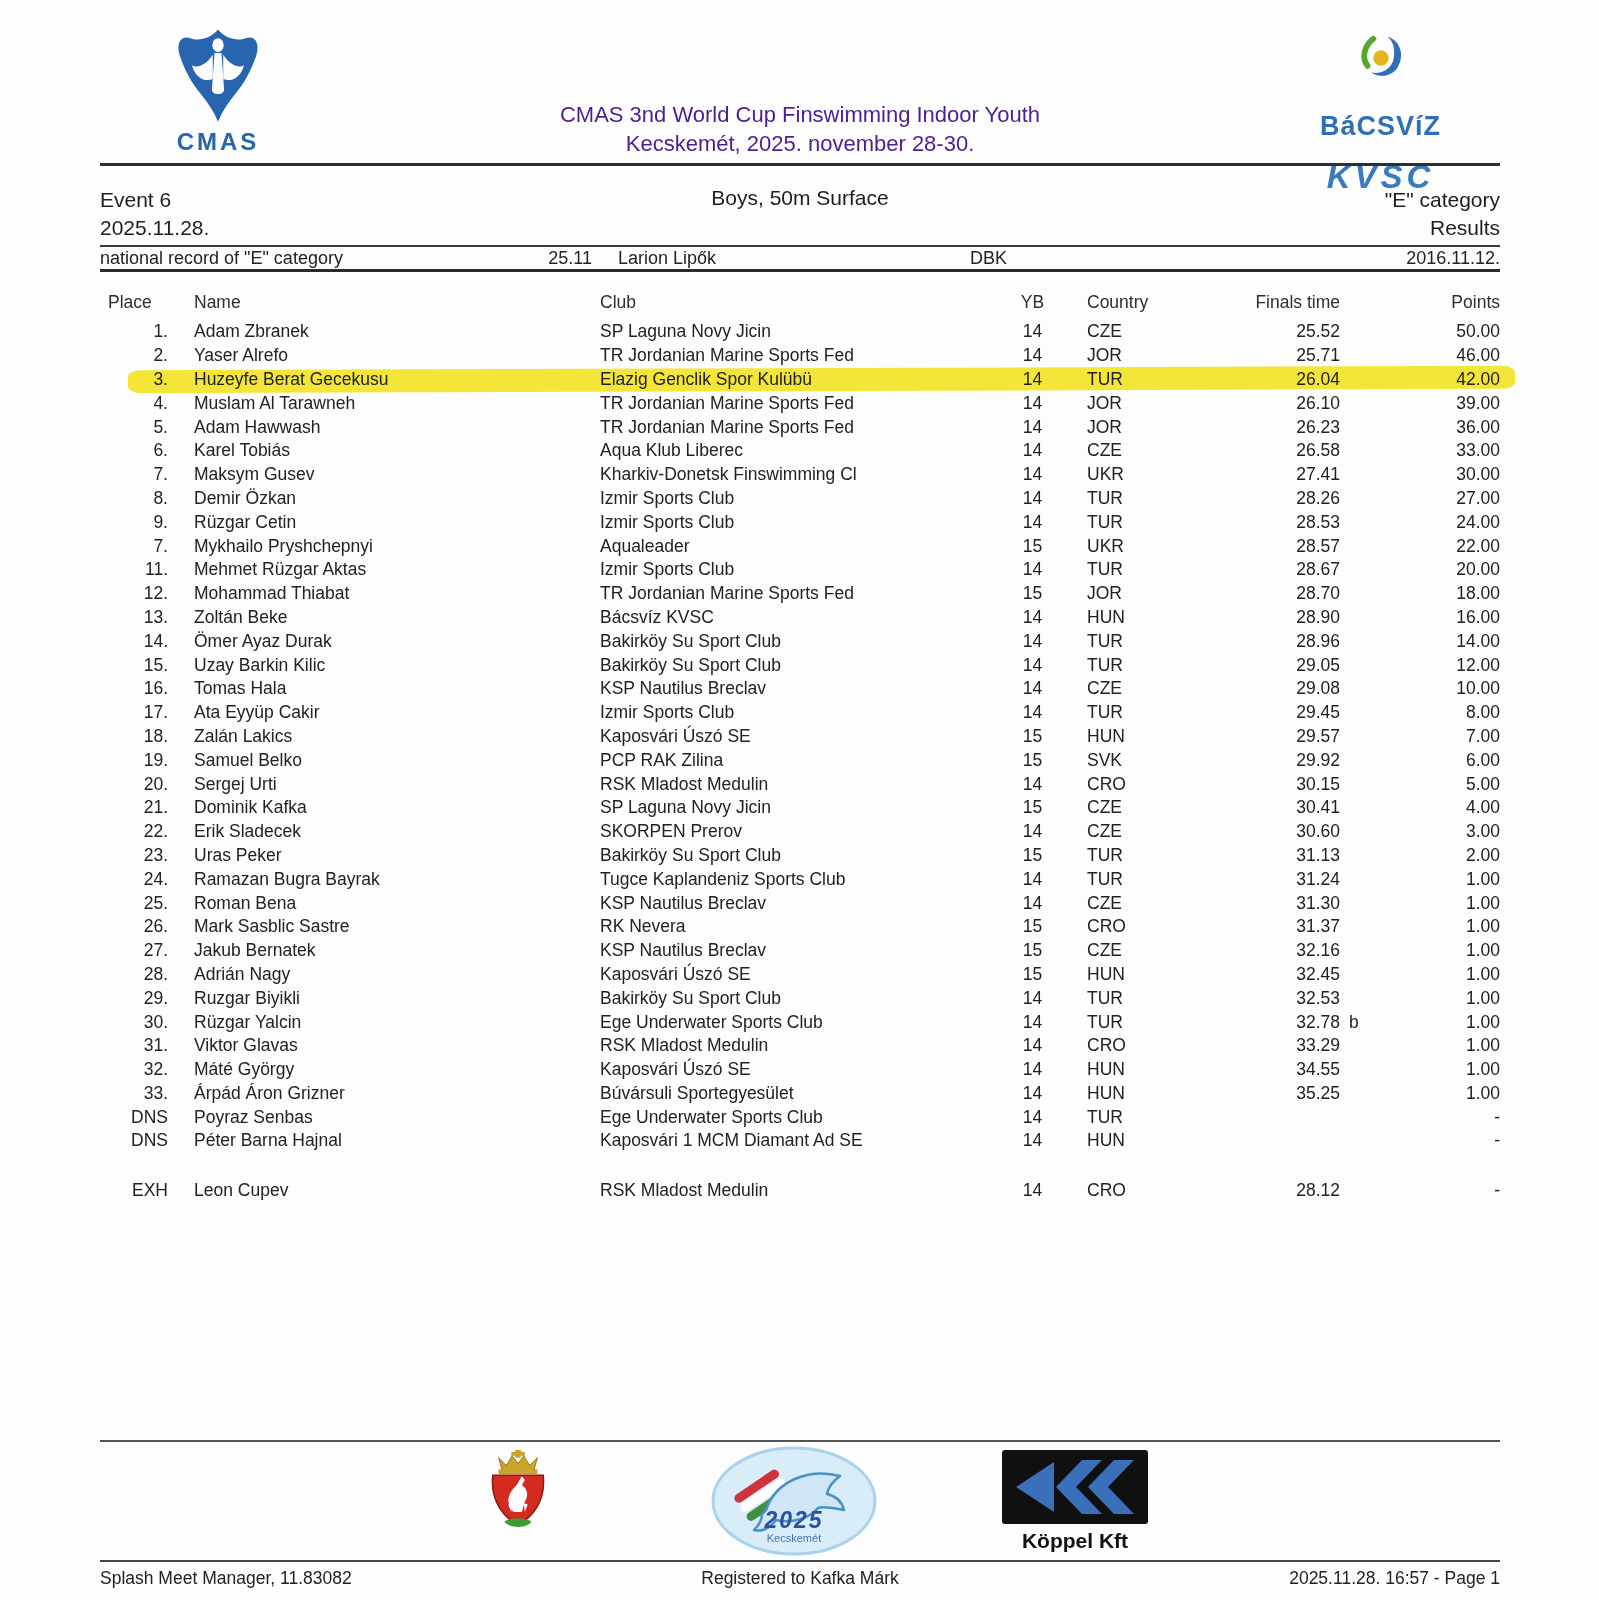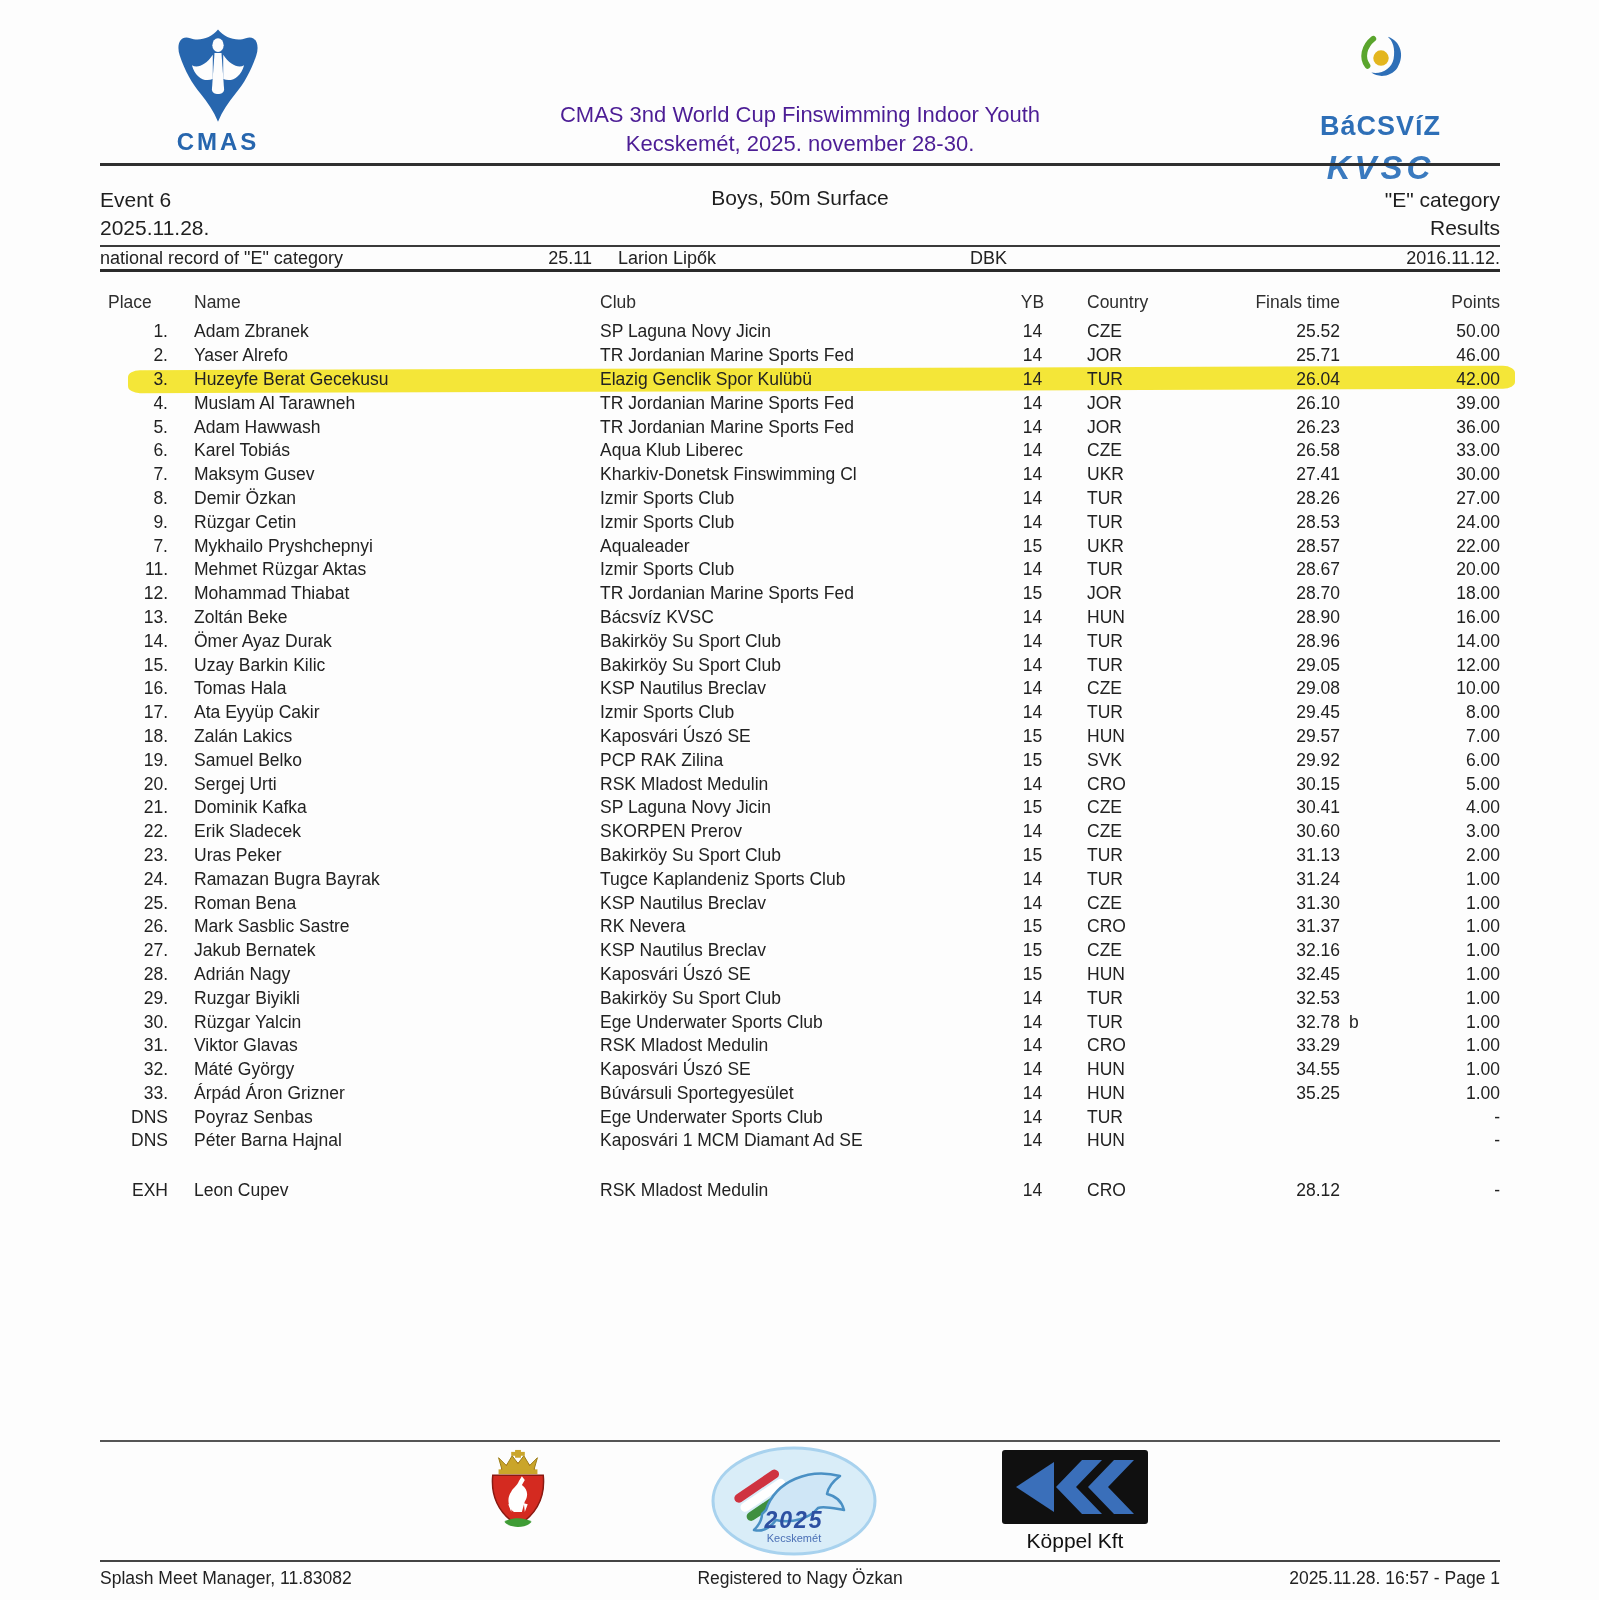--- a/index.html
+++ b/index.html
@@ -12,21 +12,21 @@
   #rule-rec-bottom{top:269px;height:3px;background:#2a2a2a;}
   #rule-logos{top:1440px;height:2px;background:#555;}
   #rule-footer{top:1560px;height:2px;background:#444;}
 
   
   .cmas-logo{left:158px;top:26px;width:120px;text-align:center;}
   .cmas-label{color:#2766ae;font-weight:bold;font-size:24px;letter-spacing:3px;margin-top:-2px;}
   .doc-title{left:300px;top:100px;width:1000px;text-align:center;font-size:22px;line-height:29px;color:#4c1d95;}
   .bacsviz{left:1278px;top:32px;width:205px;text-align:center;line-height:1;}
   .bacsviz-name{color:#2e6fb7;font-weight:bold;font-size:27px;letter-spacing:1px;margin-top:20px;}
-  .bacsviz-kvsc{color:#3a7abf;font-weight:bold;font-style:italic;font-size:33px;letter-spacing:4px;margin-top:11px;}
+  .bacsviz-kvsc{color:#3a7abf;font-weight:bold;font-style:italic;font-size:33px;letter-spacing:4px;margin-top:20px;}
 
   
   .event-left{left:100px;top:186px;font-size:21px;line-height:28px;}
   .event-center{left:100px;top:186px;width:1400px;text-align:center;font-size:21px;}
   .event-right{left:100px;top:186px;width:1400px;text-align:right;font-size:21px;line-height:28px;}
 
   
   .record{left:100px;top:248px;width:1400px;height:20px;font-size:18px;color:#222;}
   .rec-label{position:absolute;left:0;}
   .rec-time{position:absolute;left:380px;width:112px;text-align:right;}
@@ -56,21 +56,21 @@
   
   .footer{left:100px;top:1568px;width:1400px;font-size:17.5px;color:#222;}
   .foot-left{position:absolute;left:0;}
   .foot-center{position:absolute;width:100%;text-align:center;}
   .foot-right{position:absolute;right:0;text-align:right;}
 
   
   .coat{left:478px;top:1448px;}
   .dolphin{left:710px;top:1446px;}
   .koppel{left:1002px;top:1450px;width:146px;text-align:center;}
-  .koppel-label{font-size:21px;font-weight:normal;color:#111;margin-top:1px;}
+  .koppel-label{font-size:21px;font-weight:bold;color:#111;margin-top:1px;}
   .hiros{left:1276px;top:1448px;}
 </style>
 </head>
 <body>
 
 <div class="page">
 
   <div class="abs cmas-logo">
     <svg width="104" height="100" viewBox="0 0 100 115">
       <path fill="#2766ae" d="M50 4 C42 14 28 18 18 14 C6 10 2 22 6 34 C12 52 20 66 30 78 C38 88 45 98 50 110 C55 98 62 88 70 78 C80 66 88 52 94 34 C98 22 94 10 82 14 C72 18 58 14 50 4 Z"></path>
@@ -606,17 +606,17 @@
       <polygon points="80,10 100,10 74,37 100,64 80,64 54,37" fill="#3a6fba"></polygon>
       <polygon points="112,10 132,10 106,37 132,64 112,64 86,37" fill="#3a6fba"></polygon>
     </svg>
     <div class="koppel-label">Köppel Kft</div>
   </div>
 
 
   <div class="rule" id="rule-footer"></div>
   <div class="abs footer">
     <span class="foot-left">Splash Meet Manager, 11.83082</span>
-    <span class="foot-center">Registered to Nagy Özkan</span>
+    <span class="foot-center">Registered to Kafka Márk</span>
     <span class="foot-right">2025.11.28. 16:57 - Page 1</span>
   </div>
 
 </div>
 
 </body></html>

